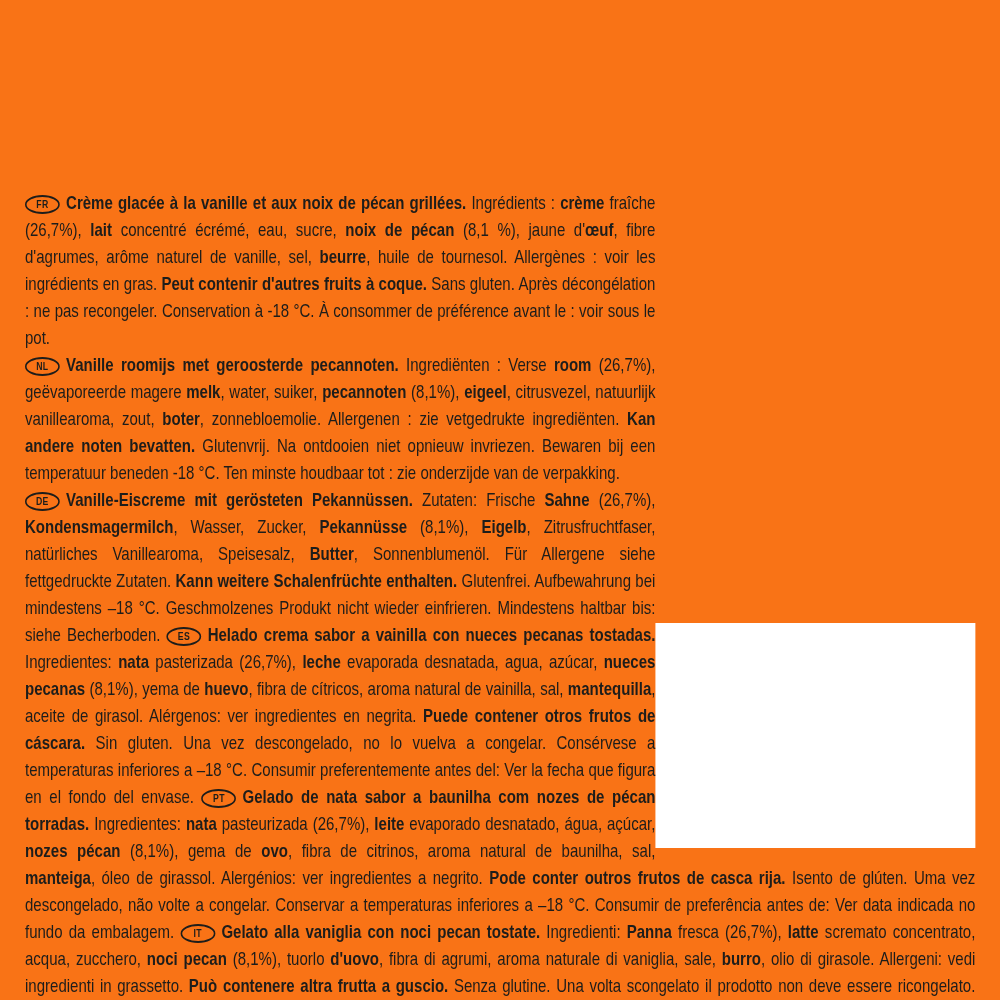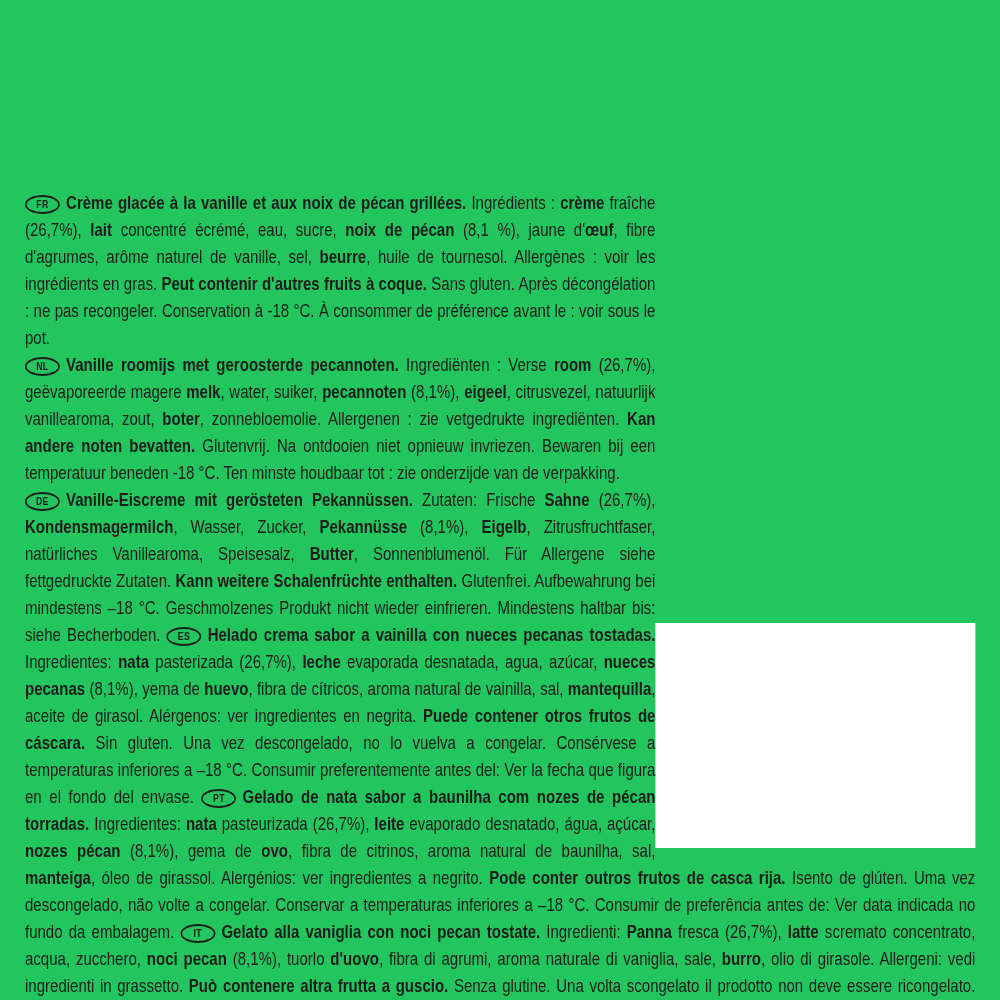--- a/index.html
+++ b/index.html
@@ -4,21 +4,21 @@
 <style>
   html, body {
     margin: 0;
     padding: 0;
     background: #ffffff;
   }
   .sheet {
     position: relative;
     width: 1000px;
     height: 1000px;
-    background: #22c55e;
+    background: #f97316;
     overflow: hidden;
   }
   .label-text {
     position: absolute;
     left: 25px;
     top: 189px;
     width: 1203px;
     transform: scaleX(0.79);
     transform-origin: 0 0;
     font-family: "Liberation Sans", "DejaVu Sans", sans-serif;

